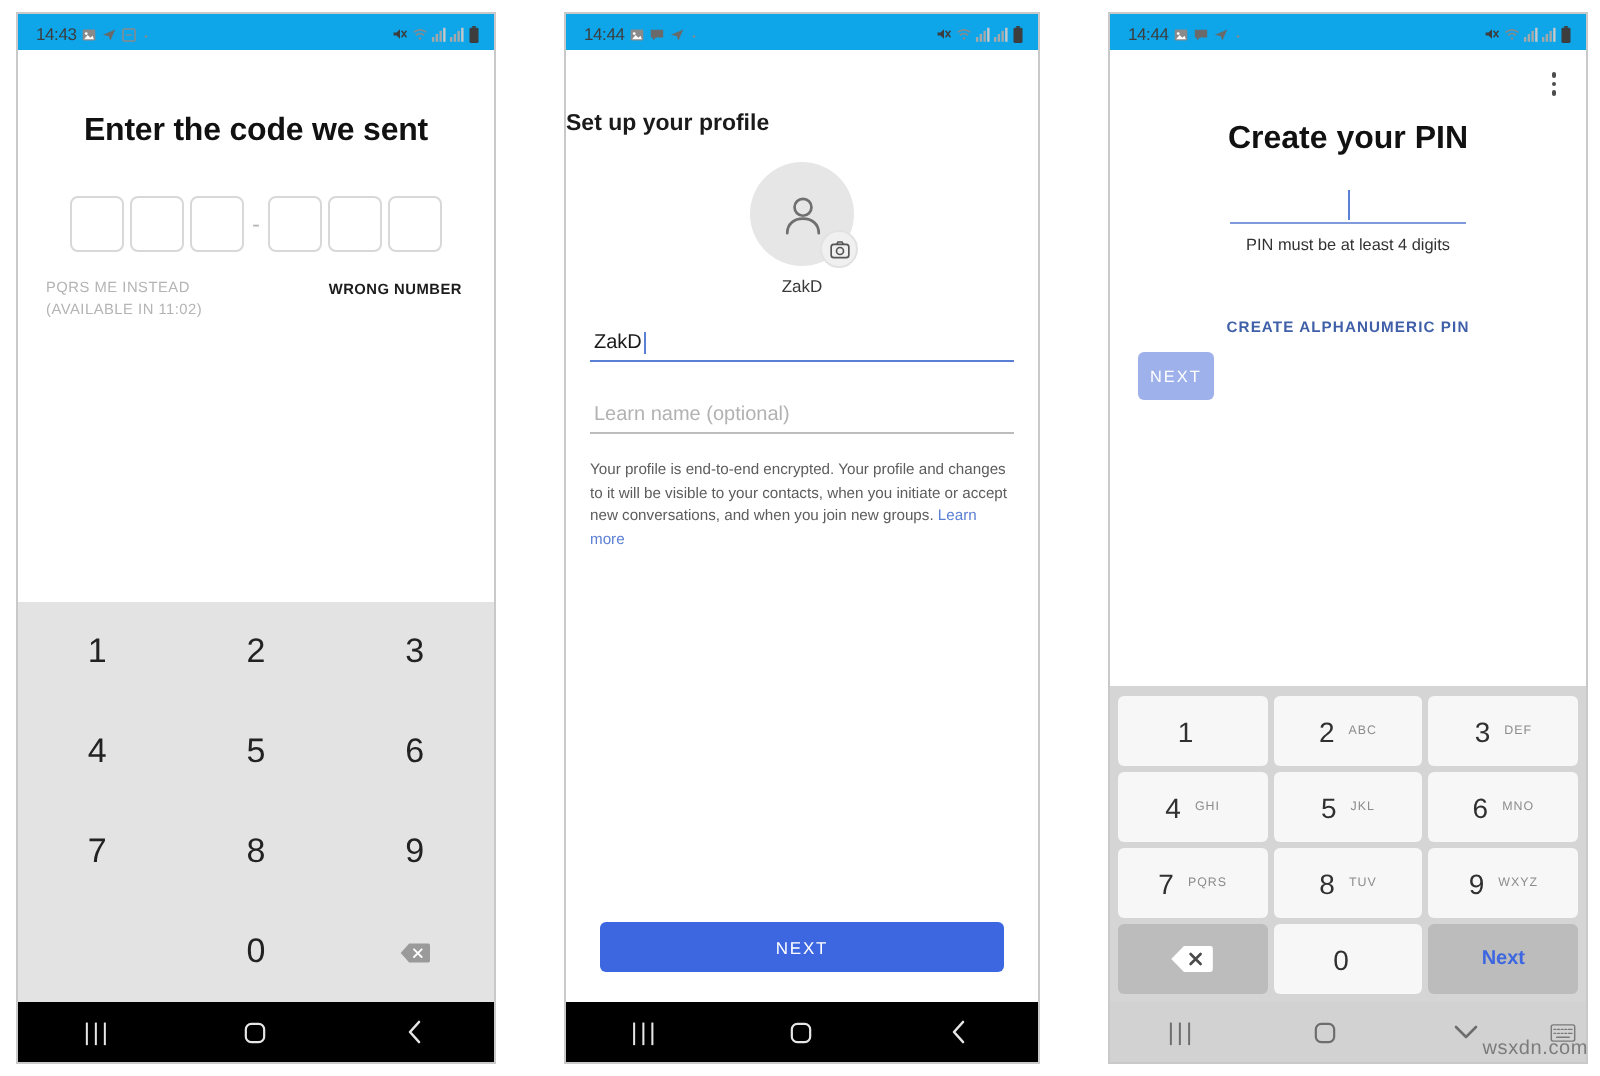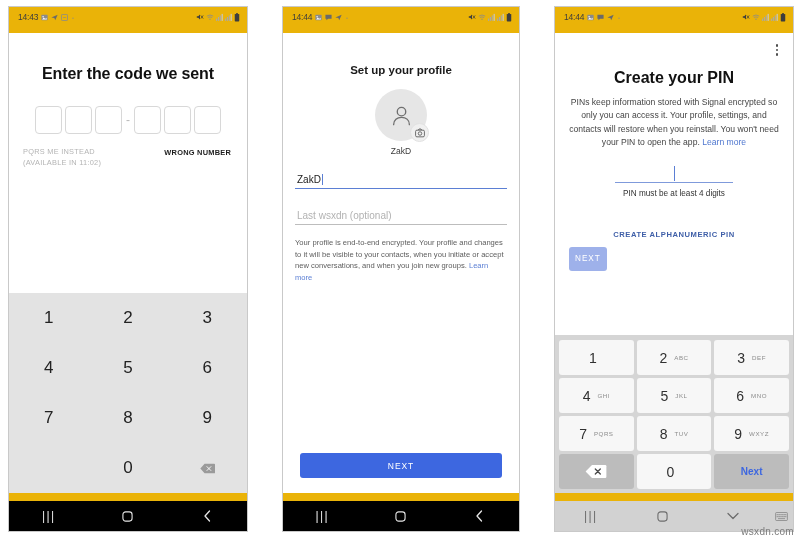--- a/index.html
+++ b/index.html
@@ -19,27 +19,26 @@
     height: 538px;
     display: flex;
     background: #ffffff;
     box-sizing: border-box;
     position: relative;
   }
 
   
   .phone {
     position: relative;
-    background: #eab308;
+    background: #0ea5e9;
     border: 1px solid #c9c9c9;
     box-sizing: border-box;
     display: flex;
     flex-direction: column;
     overflow: hidden;
-    gap: 8px;
   }
   .phone1 { position:absolute; left: 8px;  top: 6px; width: 240px; height: 526px; }
   .phone2 { position:absolute; left: 282px; top: 6px; width: 238px; height: 526px; }
   .phone3 { position:absolute; left: 554px; top: 6px; width: 240px; height: 526px; }
 
   
   .statusbar {
     height: 16px;
     display: flex;
     align-items: center;
@@ -151,21 +150,21 @@
     font-weight: normal;
   }
   .key-del {
     width: 15px; height: 11px;
     display: flex; align-items: center; justify-content: center;
   }
   .key-del svg { display: block; }
 
   
   .p2-title {
-    text-align: center;
+    text-align: left;
     font-size: 11.5px;
     font-weight: bold;
     color: #1a1a1a;
     padding-top: 31px;
   }
   .avatar-wrap {
     position: relative;
     width: 52px;
     height: 52px;
     margin: 13px auto 0 auto;
@@ -346,21 +345,21 @@
   .kb-key.next-key .num {
     font-size: 10px;
     color: #3d67e0;
     font-weight: bold;
   }
   .kb-del svg { display: block; }
 
   .watermark {
     position: absolute;
     right: 6px;
-    bottom: 1px;
+    bottom: 8px;
     font-size: 10px;
     color: #7c7c7c;
     letter-spacing: 0.3px;
     font-family: "Liberation Sans", sans-serif;
   }
 </style>
 </head>
 <body>
 
 <div class="sheet">
@@ -575,21 +574,21 @@
           </svg>
         </div>
       </div>
       <div class="avatar-name">ZakD</div>
 
       <div class="field f1">
         <span>ZakD</span>
           <span class="caret"></span>
       </div>
       <div class="field optional f2">
-        <span>Last wsxdn (optional)</span>
+        <span>Learn name (optional)</span>
       </div>
 
       <div class="p2-note"><span>Your profile is end-to-end encrypted. Your profile and changes to it will be visible to your contacts, when you initiate or accept new conversations, and when you join new groups. </span><a href="#">Learn more</a></div>
 
       <button class="btn-next">NEXT</button>
     </div>
 
     <div class="navbar">
       <div class="nav-btn nav-recents">|||</div>
       <div class="nav-btn nav-home">
@@ -672,21 +671,20 @@
     </div>
 
     <div class="screen">
       <div class="overflow-dots">
         <i></i>
         <i></i>
         <i></i>
       </div>
 
       <div class="p3-title">Create your PIN</div>
-      <div class="p3-body"><span>PINs keep information stored with Signal encrypted so only you can access it. Your profile, settings, and contacts will restore when you reinstall. You won't need your PIN to open the app. </span><a href="#">Learn more</a></div>
 
       <div class="pin-field">
         <span></span>
         <span class="pin-caret"></span>
       </div>
       <div class="pin-hint">PIN must be at least 4 digits</div>
 
       <div class="alpha-link">CREATE ALPHANUMERIC PIN</div>
       <button class="btn-next-disabled">NEXT</button>
 

